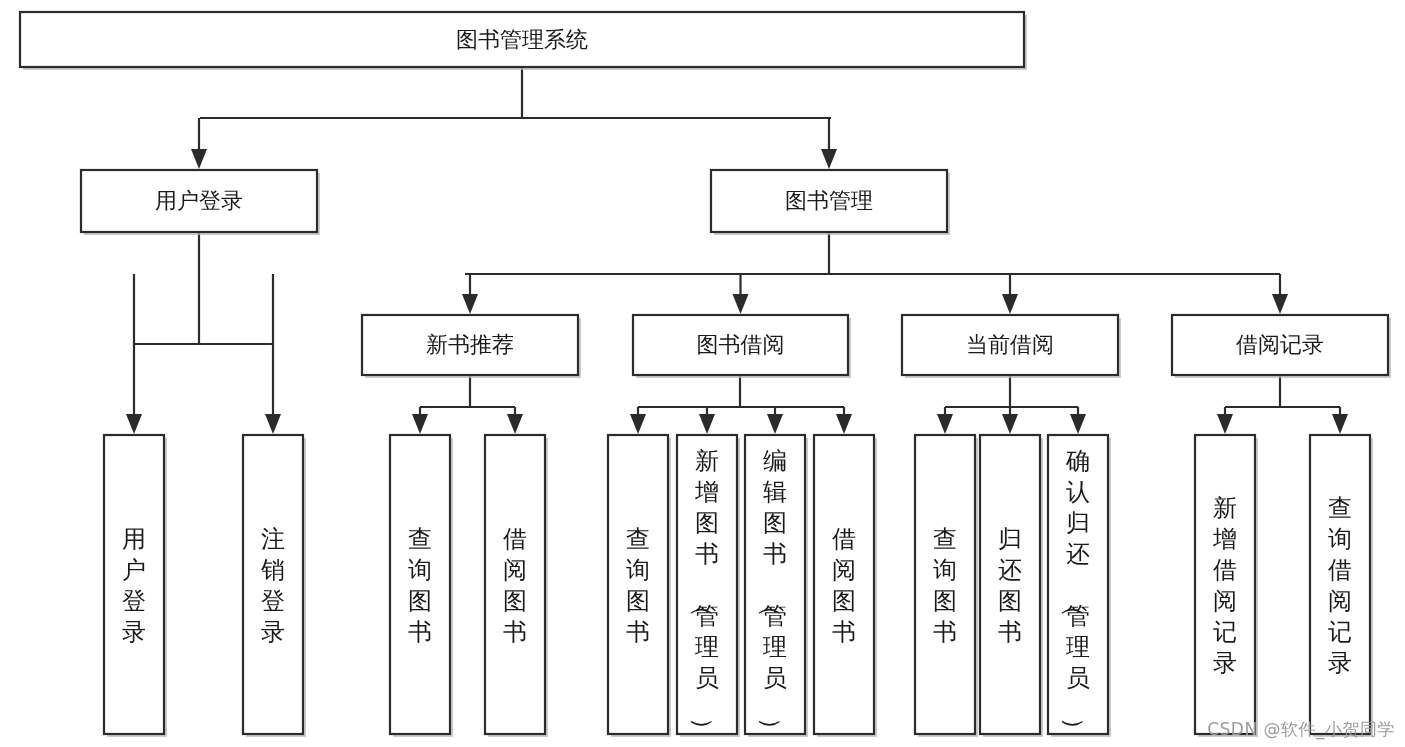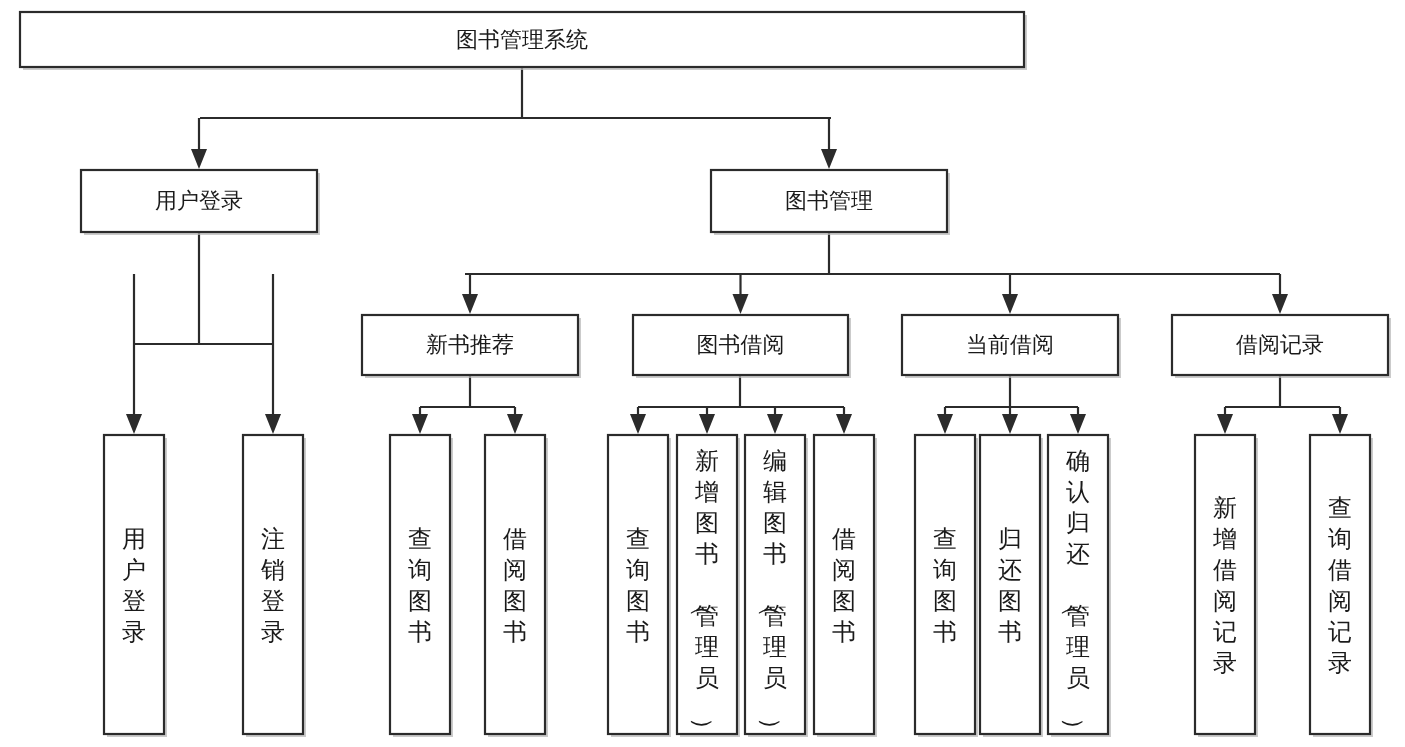--- a/index.html
+++ b/index.html
@@ -277,14 +277,15 @@
           <text class="node-label-v-char" x="1225" y="515.68"><tspan x="1225" dy="0">新</tspan><tspan x="1225" dy="31">增</tspan><tspan x="1225" dy="31">借</tspan><tspan x="1225" dy="31">阅</tspan><tspan x="1225" dy="31">记</tspan><tspan x="1225" dy="31">录</tspan></text>
         </g>
         <g>
           <rect class="node-shadow" x="1313" y="438" width="60" height="299"></rect>
           <rect class="node-rect" x="1310" y="435" width="60" height="299"></rect>
           <text class="node-label-v-char" x="1340" y="515.68"><tspan x="1340" dy="0">查</tspan><tspan x="1340" dy="31">询</tspan><tspan x="1340" dy="31">借</tspan><tspan x="1340" dy="31">阅</tspan><tspan x="1340" dy="31">记</tspan><tspan x="1340" dy="31">录</tspan></text>
         </g>
       </g>
   </svg>
 
+  <div class="watermark">CSDN @软件_小贺同学</div>
 
 </div>
 
 </body></html>

